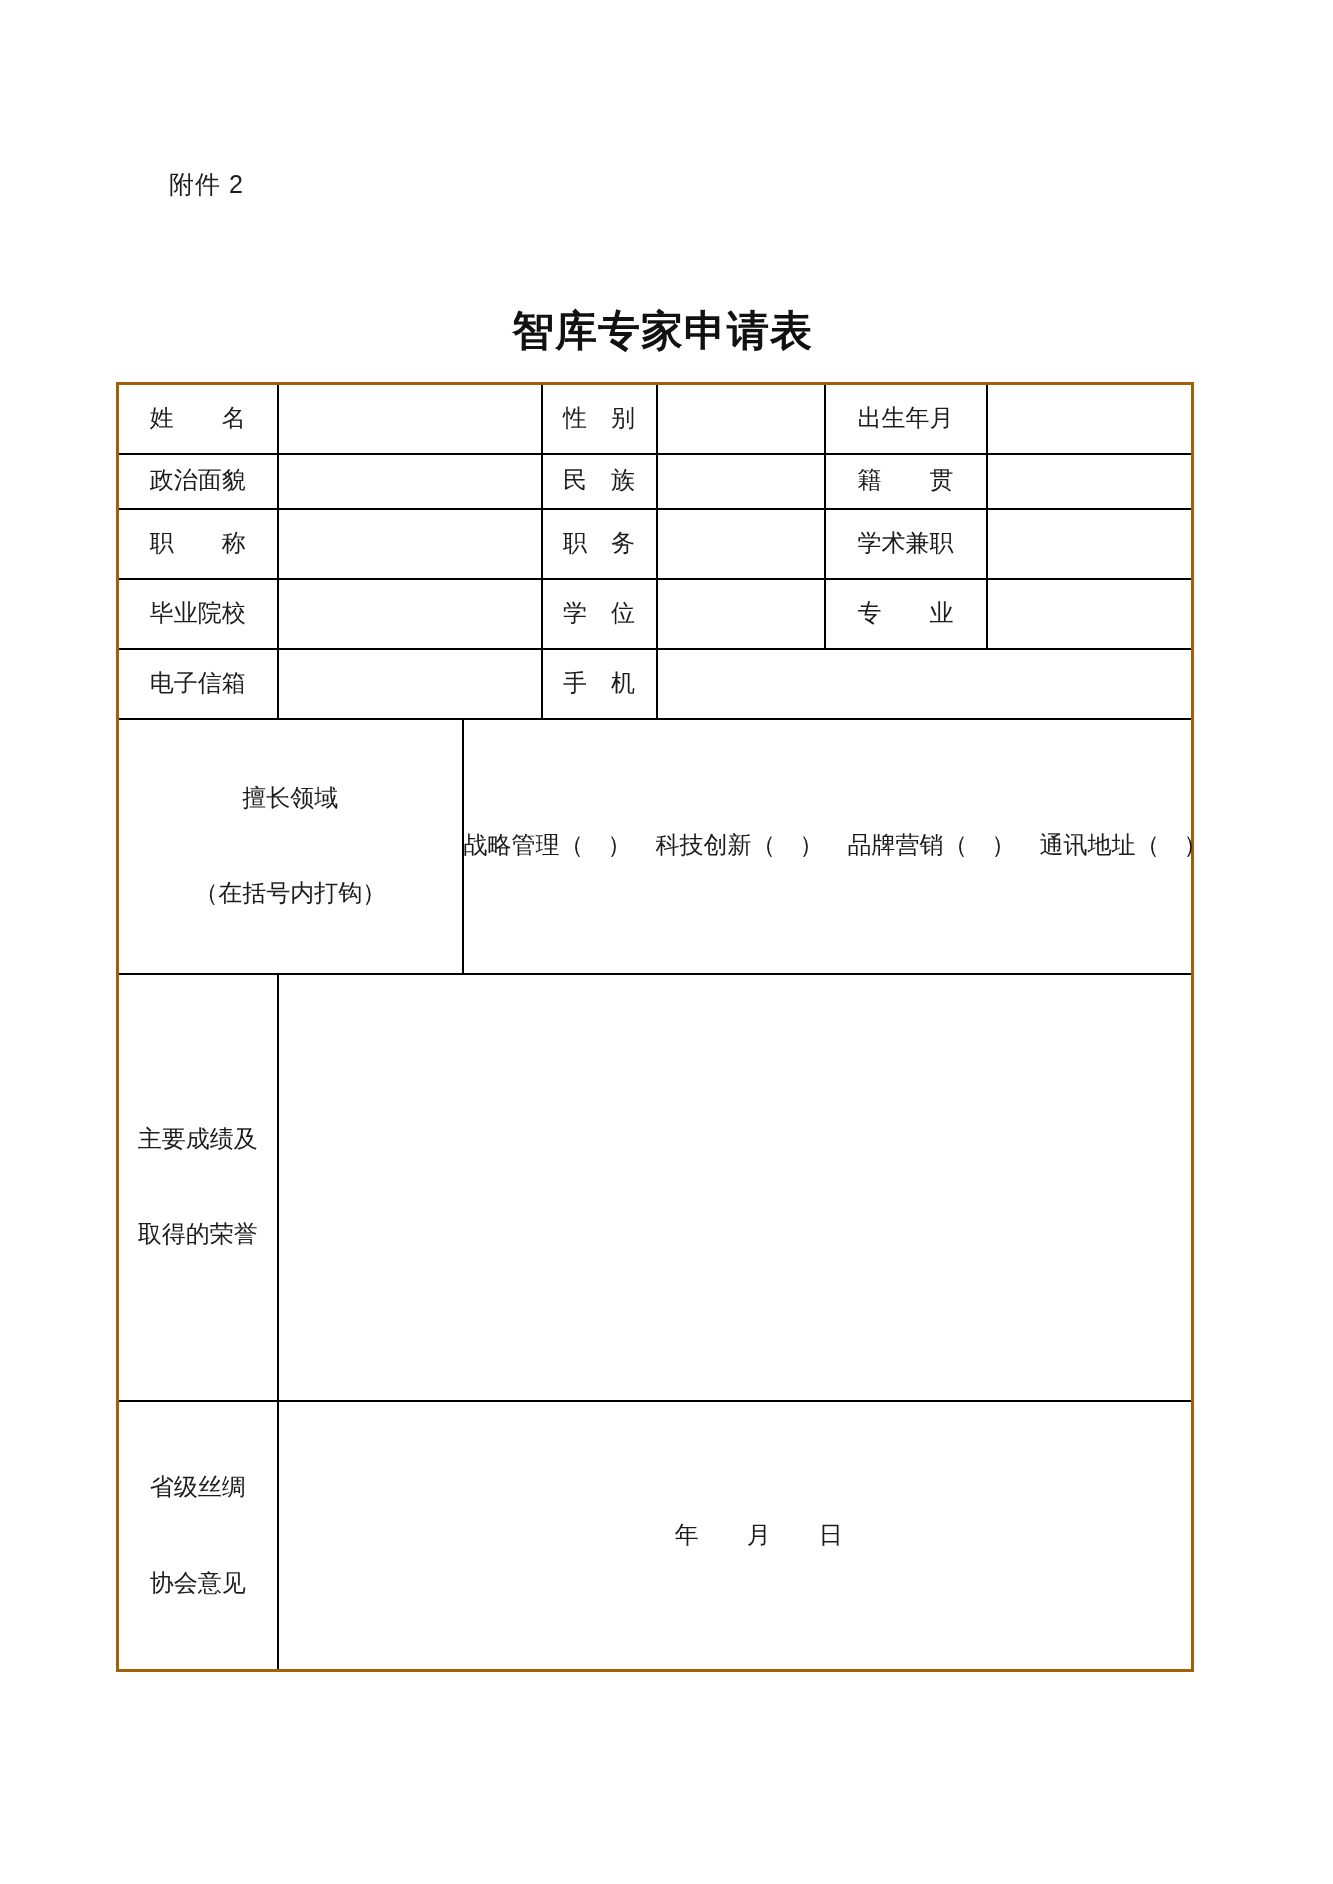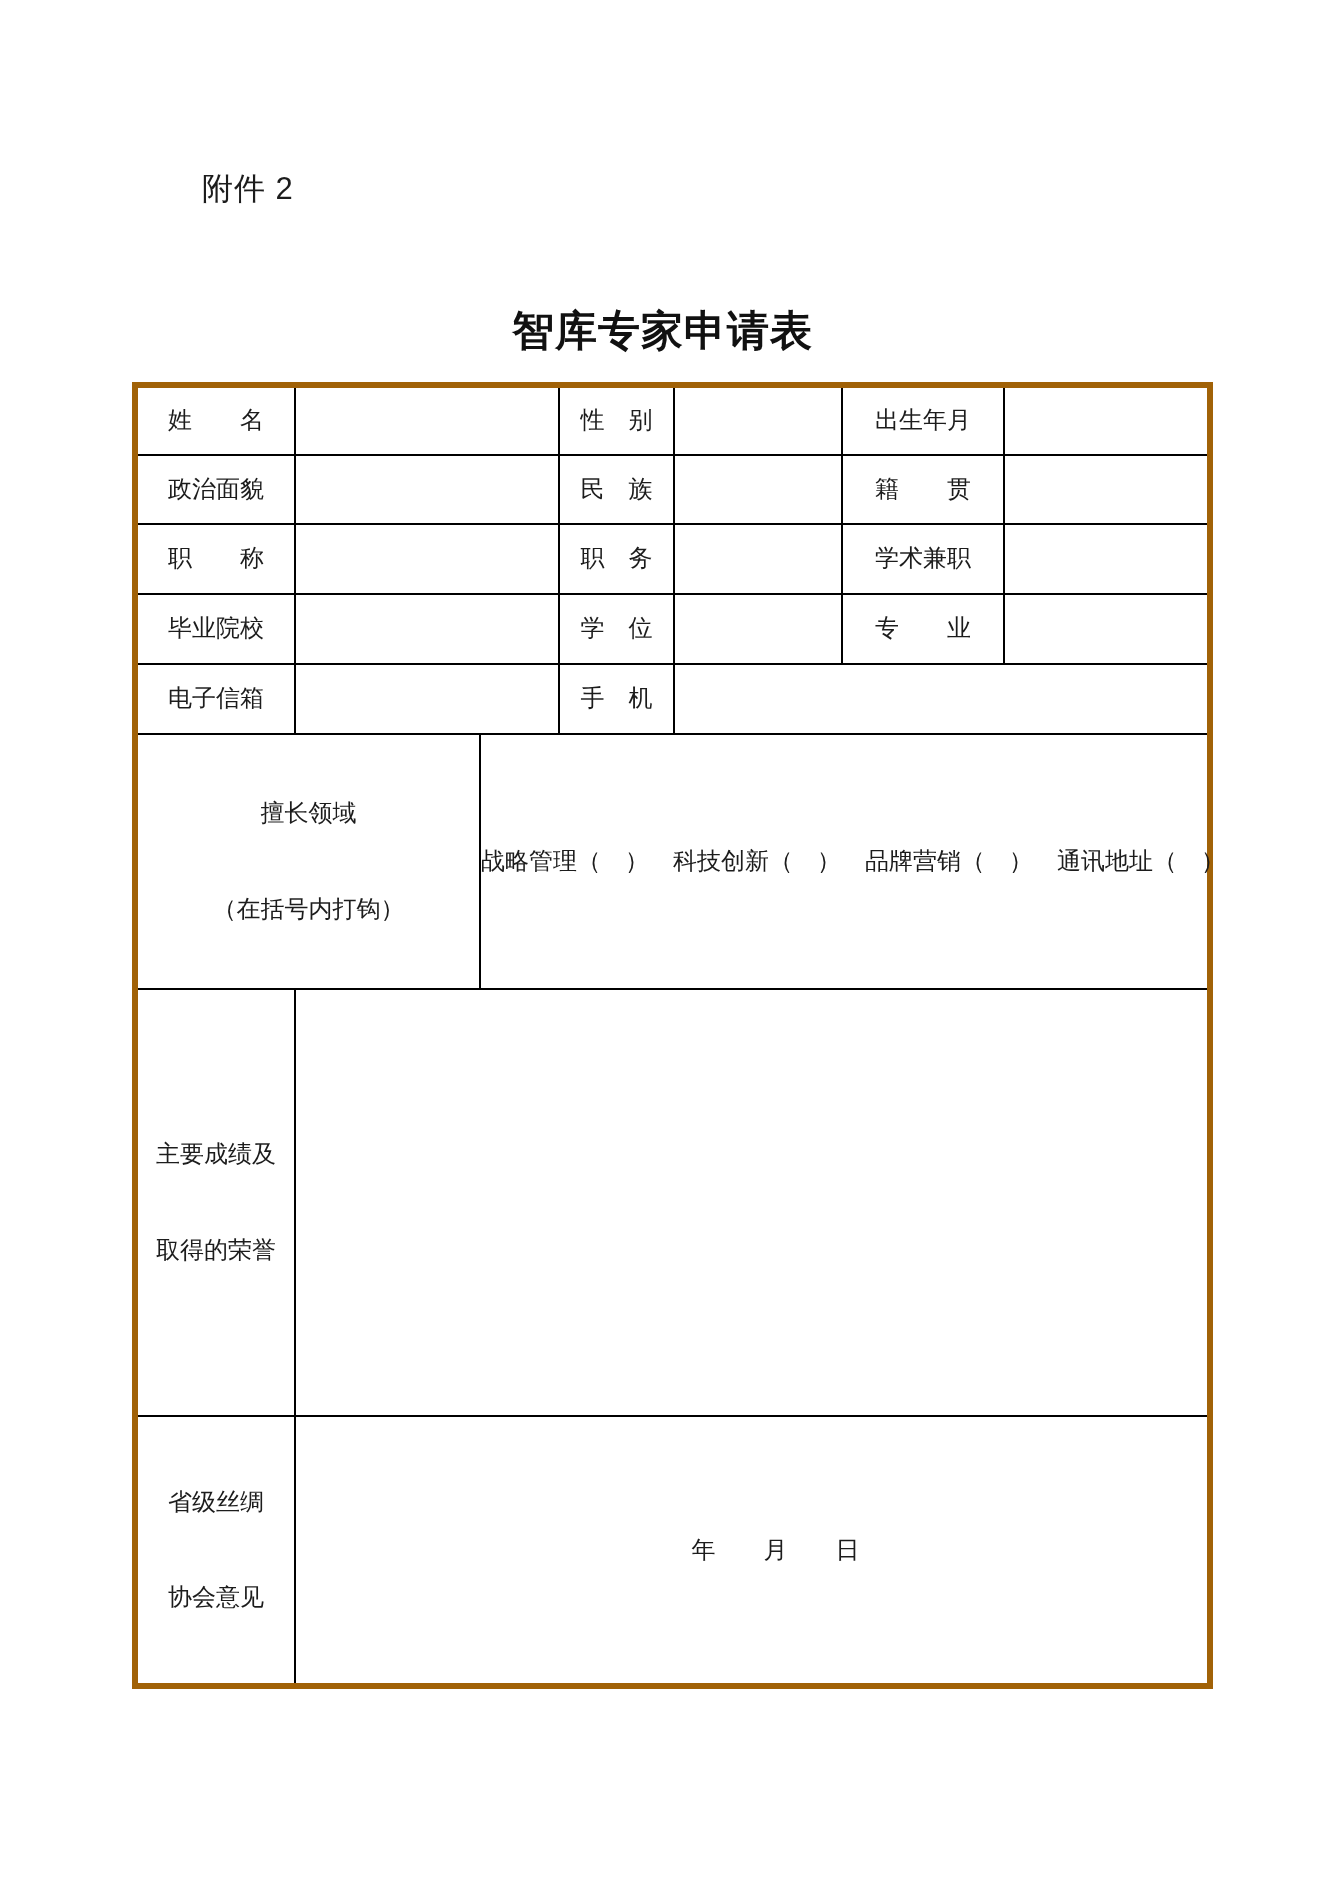--- a/index.html
+++ b/index.html
@@ -11,61 +11,61 @@
     position: relative;
     width: 1333px;
     height: 1884px;
     background: #ffffff;
     font-family: "Liberation Serif", "DejaVu Serif", serif;
     color: #1c1c1c;
     overflow: hidden;
   }
   .attachment {
     position: absolute;
-    left: 202px;
+    left: 169px;
     top: 168px;
-    font-size: 31px;
+    font-size: 25px;
     font-family: "Liberation Sans", "DejaVu Sans", sans-serif;
     color: #1c1c1c;
     letter-spacing: 1px;
     white-space: pre;
   }
   .doc-title {
     position: absolute;
     left: 0;
     right: 8px;
     top: 303px;
     text-align: center;
     font-size: 42px;
     font-weight: 600;
     font-family: "Liberation Sans", "DejaVu Sans", sans-serif;
     color: #111;
     letter-spacing: 1px;
   }
   table.form {
     position: absolute;
-    left: 132px;
+    left: 116px;
     top: 382px;
     width: 1075px;
     border-collapse: collapse;
     table-layout: fixed;
-    border: 6px solid #a16207;
+    border: 3px solid #a16207;
   }
   table.form td {
     border: 2px solid #000;
     font-size: 24px;
     line-height: 1.3;
     text-align: center;
     vertical-align: middle;
     padding: 0;
     color: #1c1c1c;
     white-space: pre;
   }
   tr.r-std   { height: 70px; }
-  tr.r-std2  { height: 69px; }
+  tr.r-std2  { height: 55px; }
   tr.r-exp   { height: 100px; }
   tr.r-ach   { height: 427px; }
   tr.r-assoc { height: 270px; }
 
   td.options-cell {
     text-align: left;
     padding-left: 9px;
   }
   .two-line div { line-height: 33px; }
 

